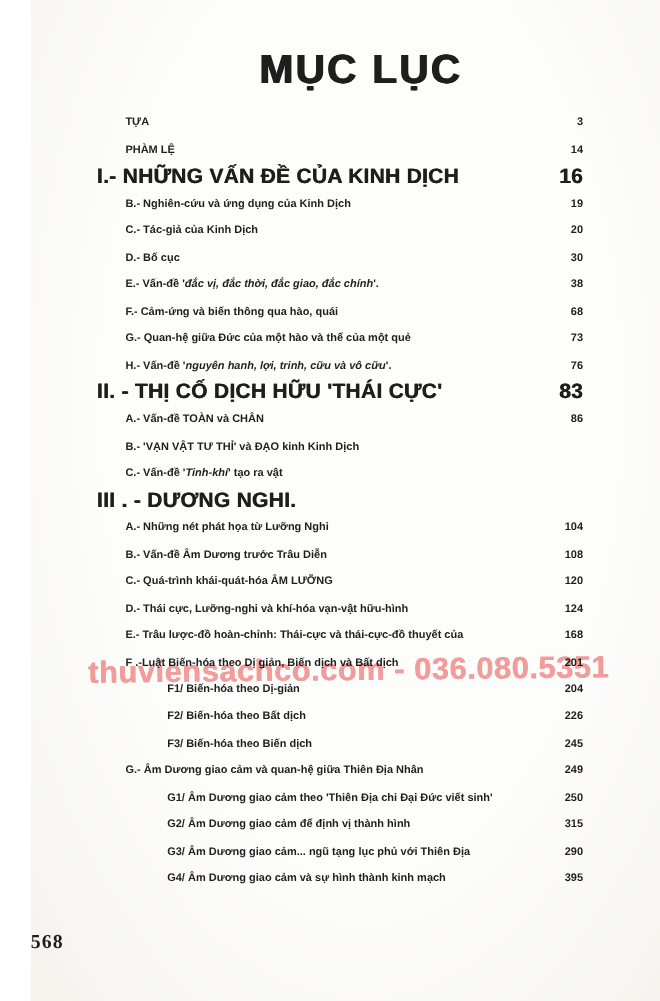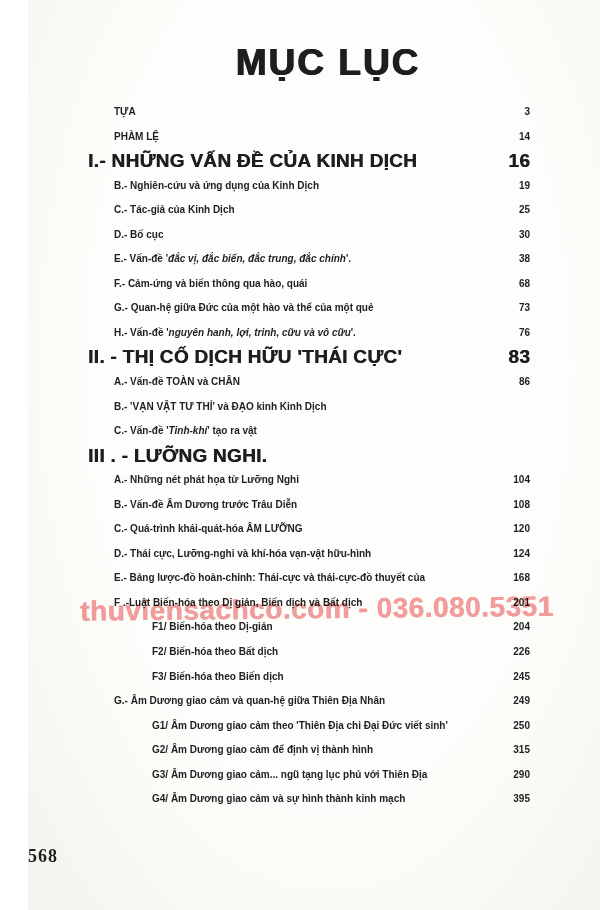--- a/index.html
+++ b/index.html
@@ -103,28 +103,28 @@
       <div class="row lv-section">
     <span class="label"><span class="t-pre">I.- NHỮNG VẤN ĐỀ CỦA KINH DỊCH</span><span class="t-em"></span><span class="t-post"></span></span>
     <span class="pg">16</span>
   </div>
       <div class="row lv-item">
     <span class="label"><span class="t-pre">B.- Nghiên-cứu và ứng dụng của Kinh Dịch</span><span class="t-em"></span><span class="t-post"></span></span>
     <span class="pg">19</span>
   </div>
       <div class="row lv-item">
     <span class="label"><span class="t-pre">C.- Tác-giả của Kinh Dịch</span><span class="t-em"></span><span class="t-post"></span></span>
-    <span class="pg">25</span>
+    <span class="pg">20</span>
   </div>
       <div class="row lv-item">
     <span class="label"><span class="t-pre">D.- Bố cục</span><span class="t-em"></span><span class="t-post"></span></span>
     <span class="pg">30</span>
   </div>
       <div class="row lv-item">
-    <span class="label"><span class="t-pre">E.- Vấn-đề '</span><span class="t-em">đắc vị, đắc biến, đắc trung, đắc chính</span><span class="t-post">'.</span></span>
+    <span class="label"><span class="t-pre">E.- Vấn-đề '</span><span class="t-em">đắc vị, đắc thời, đắc giao, đắc chính</span><span class="t-post">'.</span></span>
     <span class="pg">38</span>
   </div>
       <div class="row lv-item">
     <span class="label"><span class="t-pre">F.- Cảm-ứng và biến thông qua hào, quái</span><span class="t-em"></span><span class="t-post"></span></span>
     <span class="pg">68</span>
   </div>
       <div class="row lv-item">
     <span class="label"><span class="t-pre">G.- Quan-hệ giữa Đức của một hào và thể của một quẻ</span><span class="t-em"></span><span class="t-post"></span></span>
     <span class="pg">73</span>
   </div>
@@ -142,41 +142,41 @@
   </div>
       <div class="row lv-item">
     <span class="label"><span class="t-pre">B.- 'VẠN VẬT TƯ THỈ' và ĐẠO kinh Kinh Dịch</span><span class="t-em"></span><span class="t-post"></span></span>
     <span class="pg"></span>
   </div>
       <div class="row lv-item">
     <span class="label"><span class="t-pre">C.- Vấn-đề '</span><span class="t-em">Tinh-khí</span><span class="t-post">' tạo ra vật</span></span>
     <span class="pg"></span>
   </div>
       <div class="row lv-section">
-    <span class="label"><span class="t-pre">III . - LƯỠNG NGHI.</span><span class="t-em"></span><span class="t-post"></span></span>
+    <span class="label"><span class="t-pre">III . - DƯƠNG NGHI.</span><span class="t-em"></span><span class="t-post"></span></span>
     <span class="pg"></span>
   </div>
       <div class="row lv-item">
     <span class="label"><span class="t-pre">A.- Những nét phát họa từ Lưỡng Nghi</span><span class="t-em"></span><span class="t-post"></span></span>
     <span class="pg">104</span>
   </div>
       <div class="row lv-item">
     <span class="label"><span class="t-pre">B.- Vấn-đề Âm Dương trước Trâu Diễn</span><span class="t-em"></span><span class="t-post"></span></span>
     <span class="pg">108</span>
   </div>
       <div class="row lv-item">
     <span class="label"><span class="t-pre">C.- Quá-trình khái-quát-hóa ÂM LƯỠNG</span><span class="t-em"></span><span class="t-post"></span></span>
     <span class="pg">120</span>
   </div>
       <div class="row lv-item">
     <span class="label"><span class="t-pre">D.- Thái cực, Lưỡng-nghi và khí-hóa vạn-vật hữu-hình</span><span class="t-em"></span><span class="t-post"></span></span>
     <span class="pg">124</span>
   </div>
       <div class="row lv-item">
-    <span class="label"><span class="t-pre">E.- Bảng lược-đồ hoàn-chỉnh: Thái-cực và thái-cực-đồ thuyết của</span><span class="t-em"></span><span class="t-post"></span></span>
+    <span class="label"><span class="t-pre">E.- Trâu lược-đồ hoàn-chỉnh: Thái-cực và thái-cực-đồ thuyết của</span><span class="t-em"></span><span class="t-post"></span></span>
     <span class="pg">168</span>
   </div>
       <div class="row lv-item">
     <span class="label"><span class="t-pre">F .-Luật Biến-hóa theo Dị giản, Biến dịch và Bất dịch</span><span class="t-em"></span><span class="t-post"></span></span>
     <span class="pg">201</span>
   </div>
       <div class="row lv-sub">
     <span class="label"><span class="t-pre">F1/ Biến-hóa theo Dị-giản</span><span class="t-em"></span><span class="t-post"></span></span>
     <span class="pg">204</span>
   </div>

